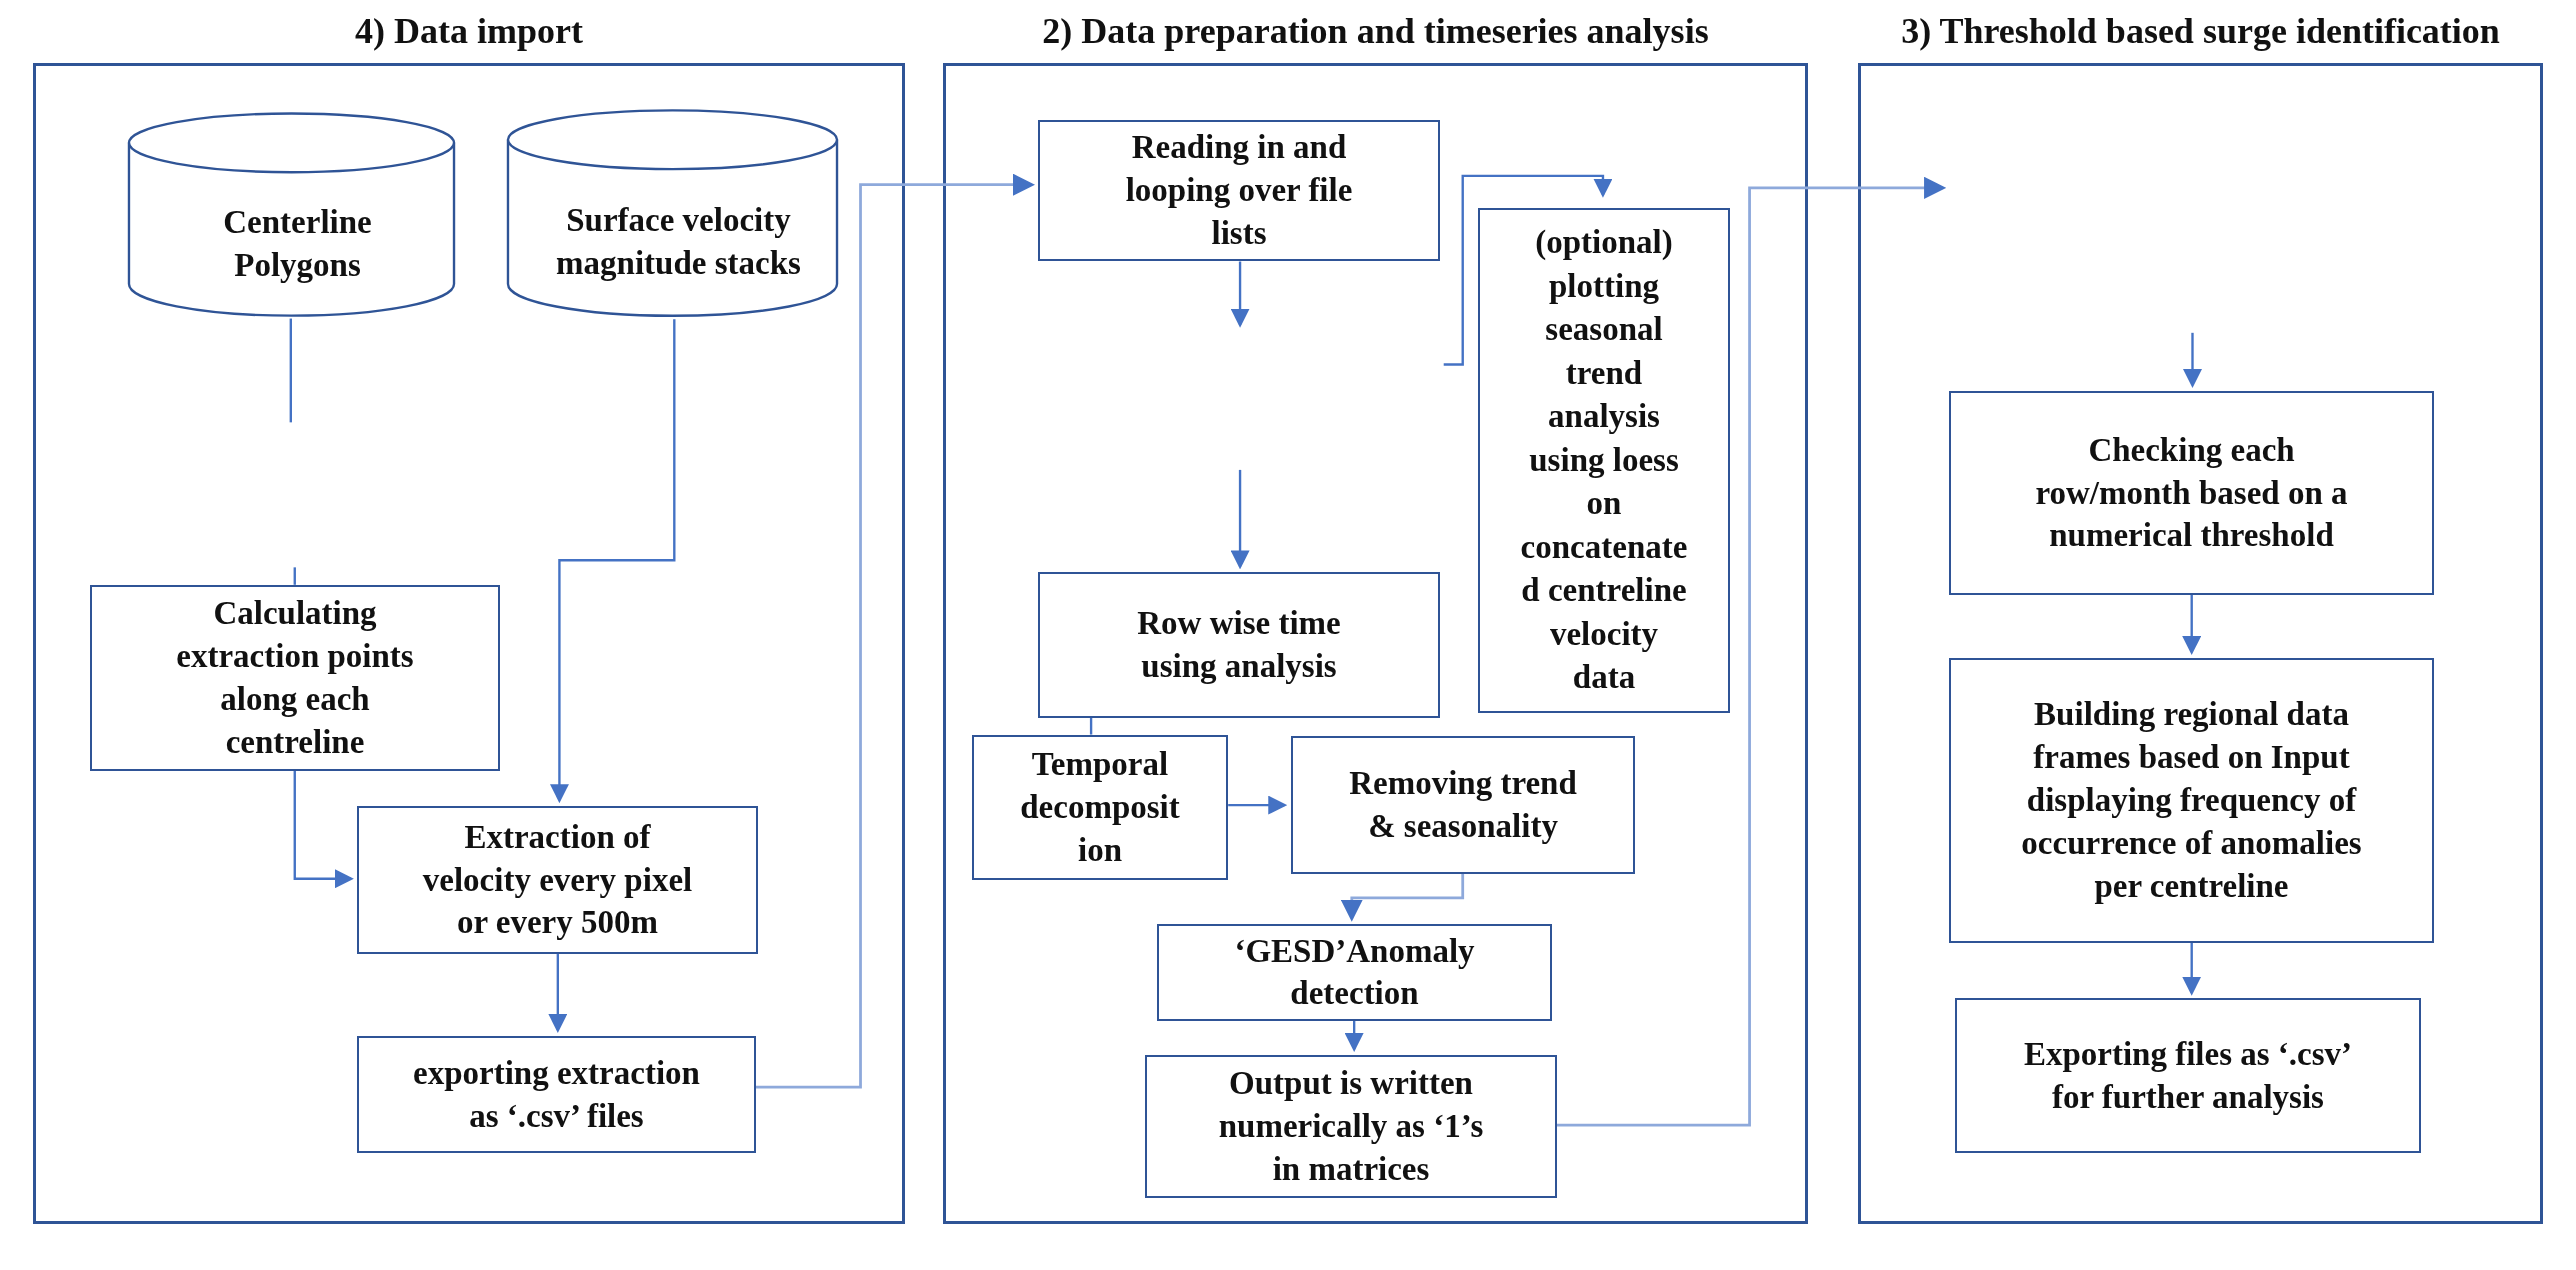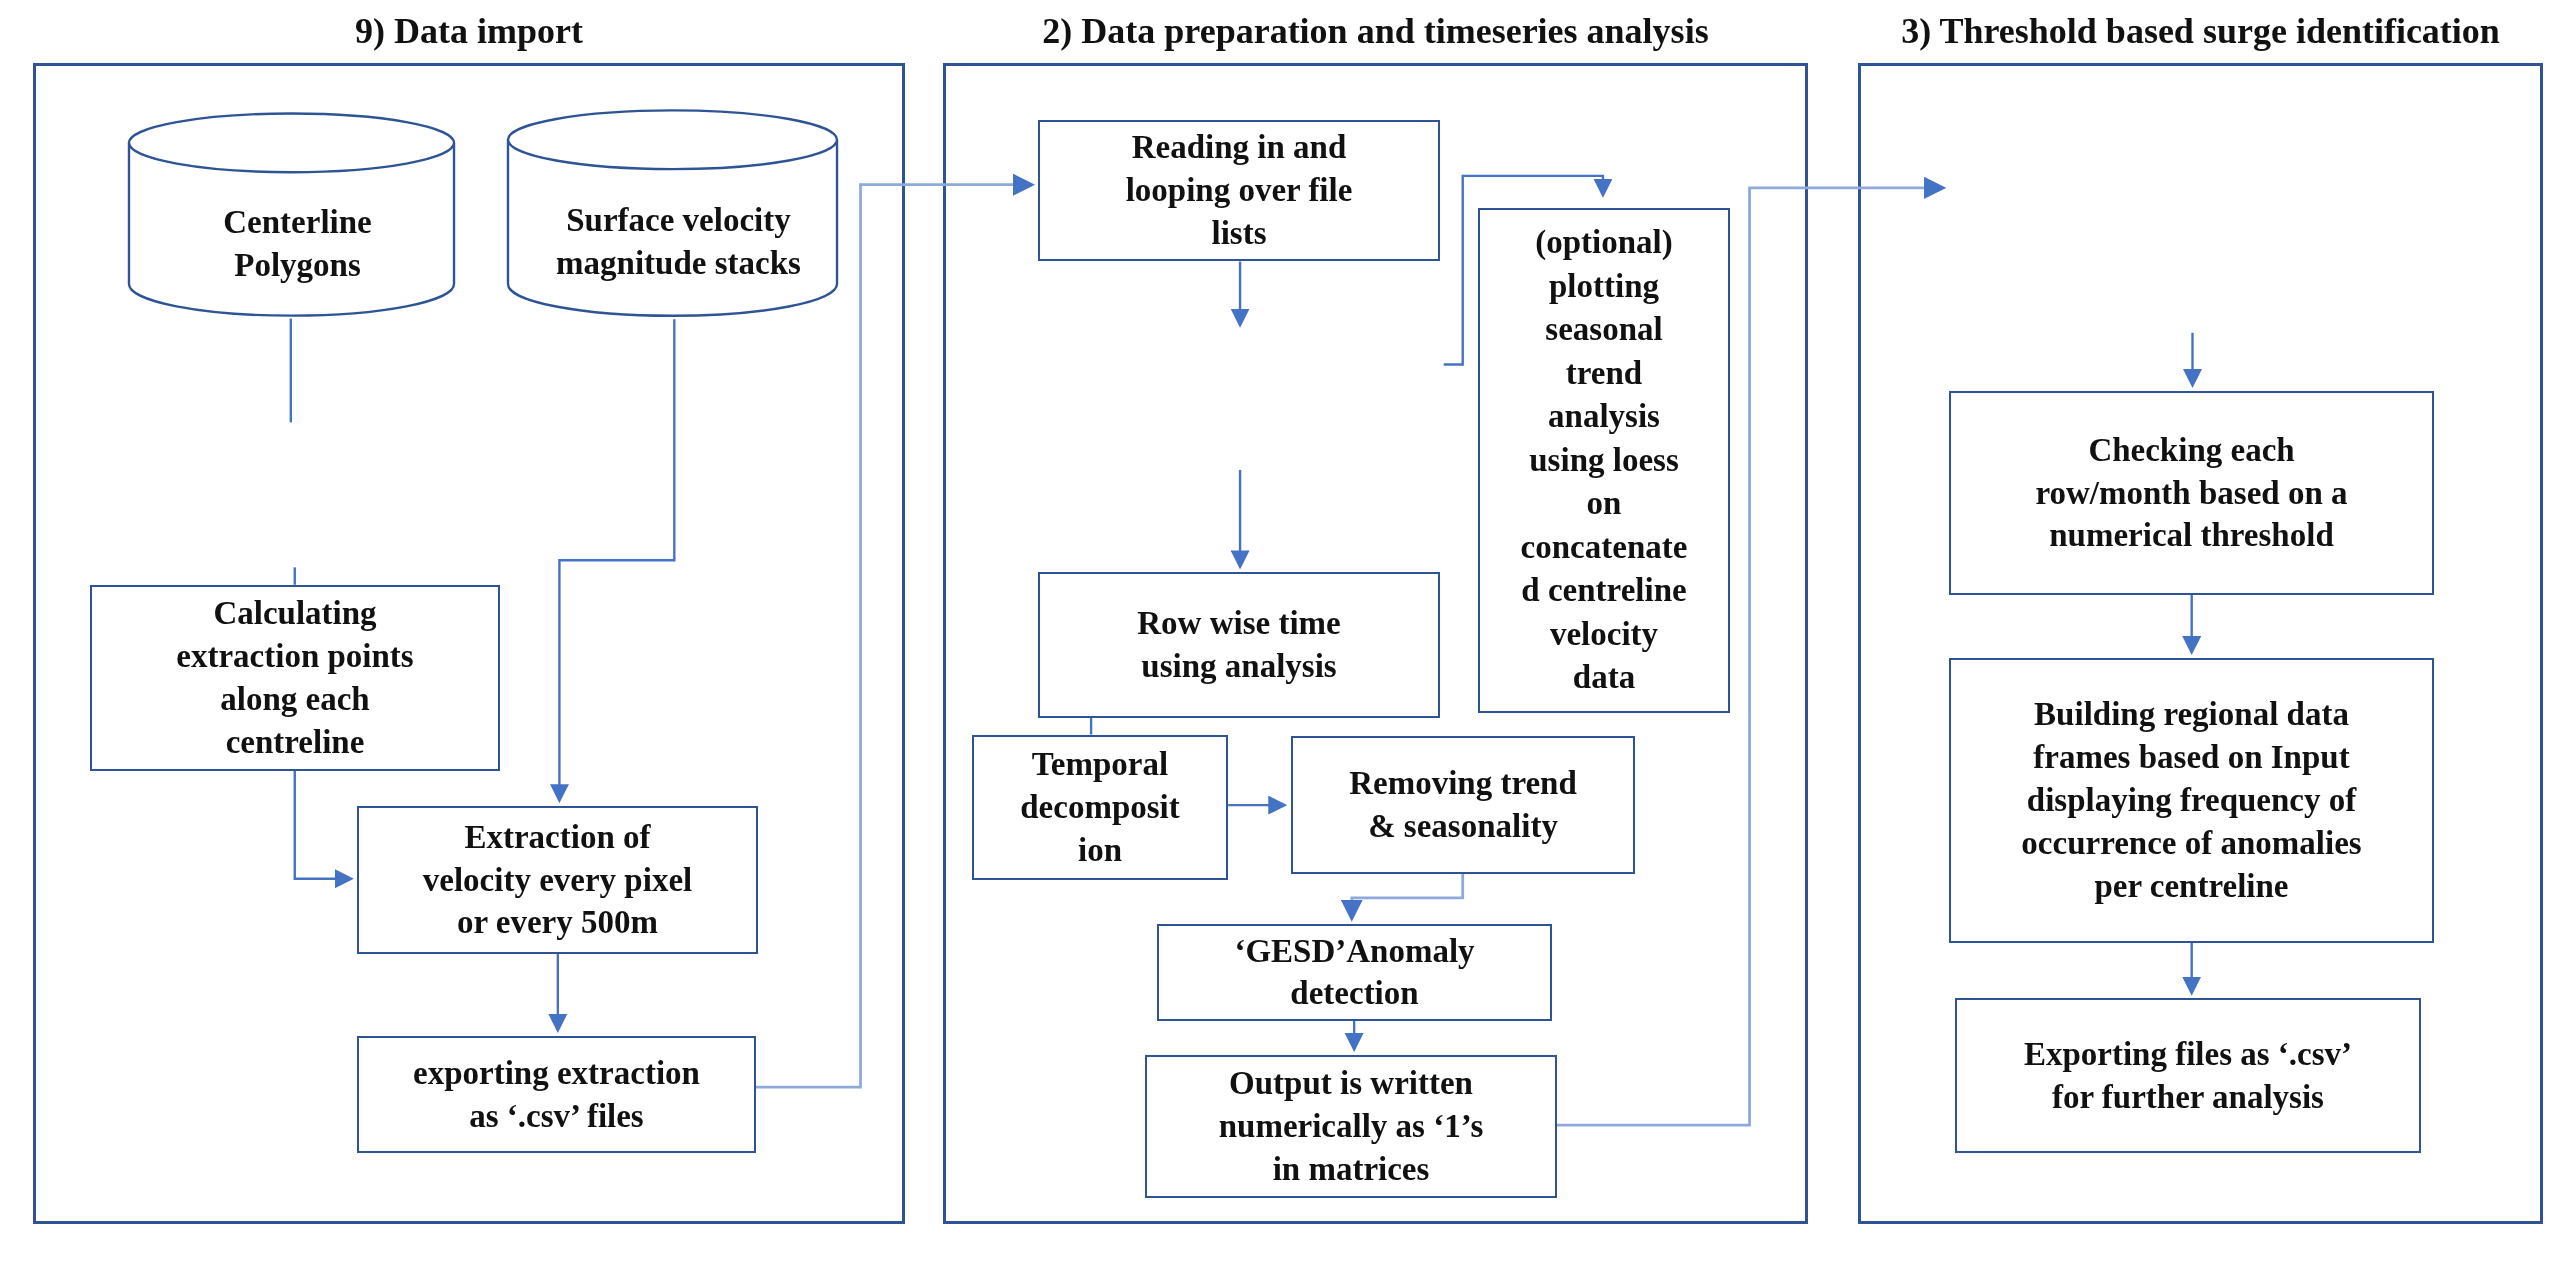--- a/index.html
+++ b/index.html
@@ -71,21 +71,21 @@
 </style>
 </head>
 <body>
 
 <div id="canvas">
 
   <div class="panel" style="left:33px;top:63px;width:872px;height:1161px"></div>
   <div class="panel" style="left:943px;top:63px;width:865px;height:1161px"></div>
   <div class="panel" style="left:1858px;top:63px;width:685px;height:1161px"></div>
 
-  <div class="panel-title" style="left:33px;width:872px;top:9.5px">9) Data import</div>
+  <div class="panel-title" style="left:33px;width:872px;top:9.5px">4) Data import</div>
   <div class="panel-title" style="left:943px;width:865px;top:9.5px">2) Data preparation and timeseries analysis</div>
   <div class="panel-title" style="left:1858px;width:685px;top:9.5px">3) Threshold based surge identification</div>
 
   <svg id="connector-layer" viewBox="0 0 3251 1604" xmlns="http://www.w3.org/2000/svg">
     <defs>
       <marker id="arw" viewBox="0 0 10 10" refX="8.5" refY="5" markerWidth="8" markerHeight="8" orient="auto-start-reverse">
         <path d="M0,0 L10,5 L0,10 z" class="arw"></path>
       </marker>
     </defs>
 

